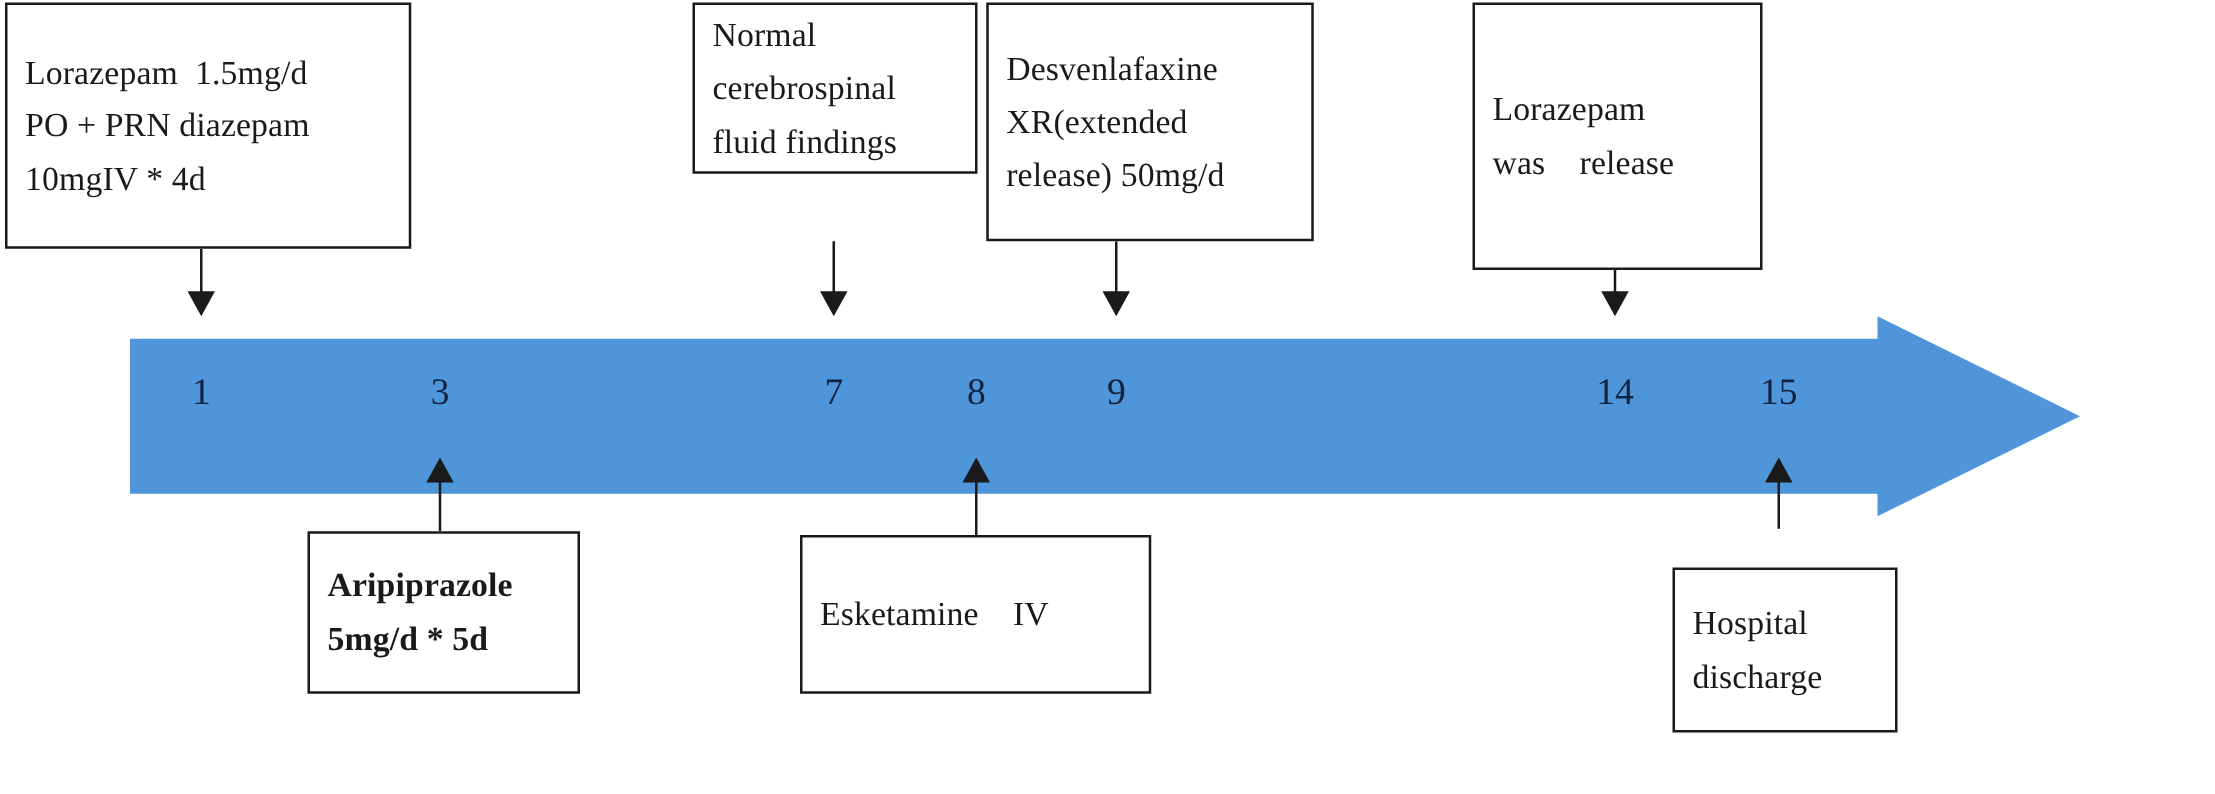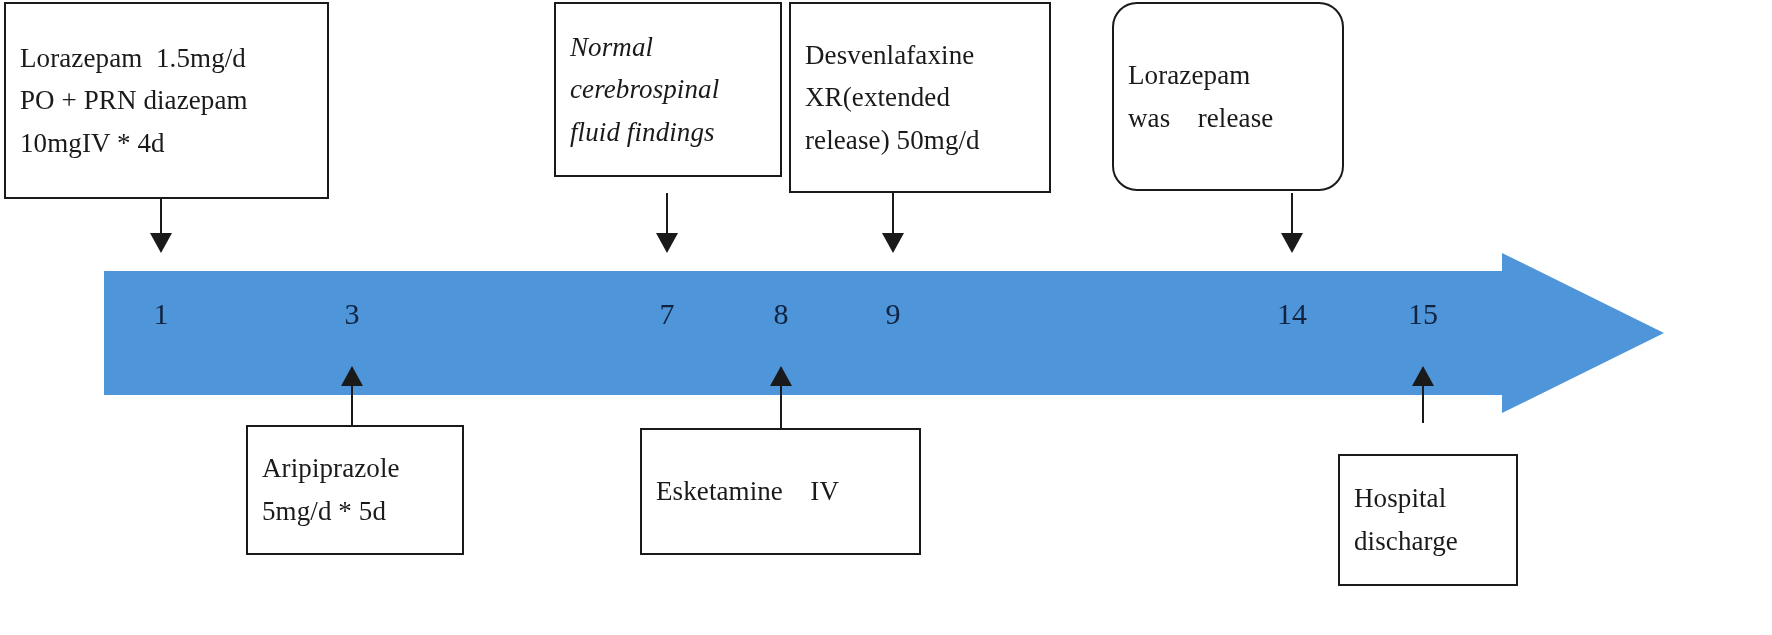--- a/index.html
+++ b/index.html
@@ -107,41 +107,41 @@
     </div>
 
   <div id="events-layer">
       <div class="event-box" style="left: 4px; top: 2px; width: 325px; height: 197px;">
         <div class="event-line">Lorazepam  1.5mg/d</div>
         <div class="event-line">PO + PRN diazepam</div>
         <div class="event-line">10mgIV * 4d</div>
       </div>
       <div class="connector" style="left: 160px; top: 199px; height: 36px;"></div>
       <div class="head-down" style="left: 150px; top: 233px;"></div>
-      <div class="event-box" style="left: 554px; top: 2px; width: 228px; height: 175px; font-style: italic;">
+      <div class="event-box" style="left: 554px; top: 2px; width: 228px; height: 137px;">
         <div class="event-line">Normal</div>
         <div class="event-line">cerebrospinal</div>
         <div class="event-line">fluid findings</div>
       </div>
       <div class="connector" style="left: 666px; top: 193px; height: 42px;"></div>
       <div class="head-down" style="left: 656px; top: 233px;"></div>
       <div class="event-box" style="left: 789px; top: 2px; width: 262px; height: 191px;">
         <div class="event-line">Desvenlafaxine</div>
         <div class="event-line">XR(extended</div>
         <div class="event-line">release) 50mg/d</div>
       </div>
       <div class="connector" style="left: 892px; top: 193px; height: 42px;"></div>
       <div class="head-down" style="left: 882px; top: 233px;"></div>
-      <div class="event-box" style="left: 1112px; top: 2px; width: 232px; height: 189px; border-radius: 25px;">
+      <div class="event-box" style="left: 1178px; top: 2px; width: 232px; height: 214px;">
         <div class="event-line">Lorazepam</div>
         <div class="event-line">was    release</div>
       </div>
       <div class="connector" style="left: 1291px; top: 193px; height: 42px;"></div>
       <div class="head-down" style="left: 1281px; top: 233px;"></div>
-      <div class="event-box" style="left: 246px; top: 425px; width: 218px; height: 130px;">
+      <div class="event-box" style="left: 246px; top: 425px; width: 218px; height: 130px; font-weight: bold;">
         <div class="event-line">Aripiprazole</div>
         <div class="event-line">5mg/d * 5d</div>
       </div>
       <div class="connector" style="left: 351px; top: 384px; height: 41px;"></div>
       <div class="head-up" style="left: 341px; top: 366px;"></div>
       <div class="event-box" style="left: 640px; top: 428px; width: 281px; height: 127px;">
         <div class="event-line">Esketamine    IV</div>
       </div>
       <div class="connector" style="left: 780px; top: 384px; height: 44px;"></div>
       <div class="head-up" style="left: 770px; top: 366px;"></div>

